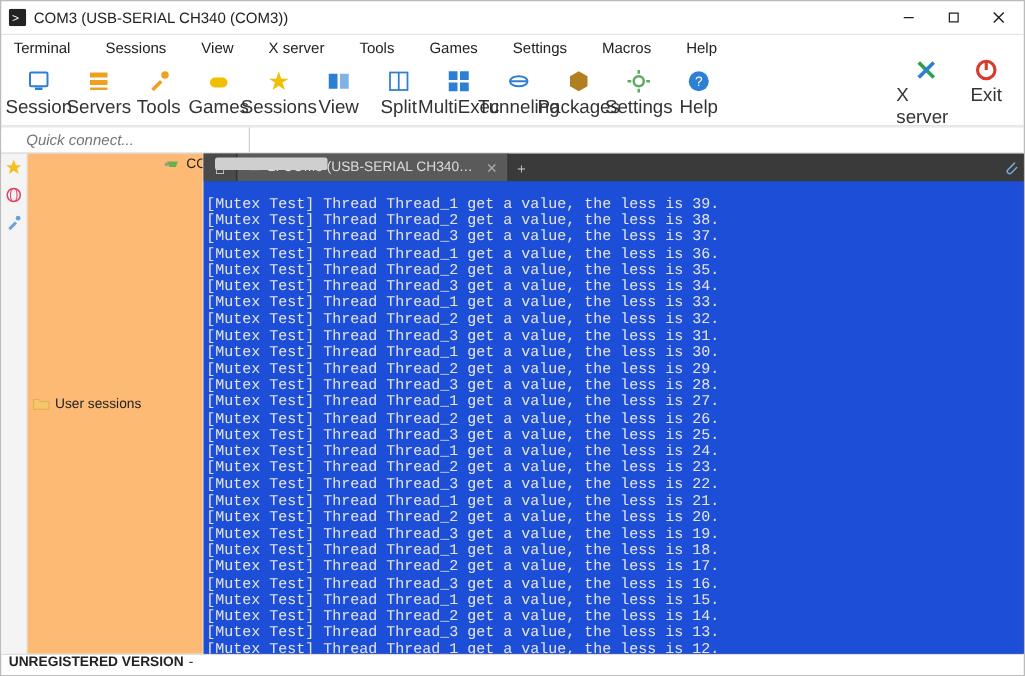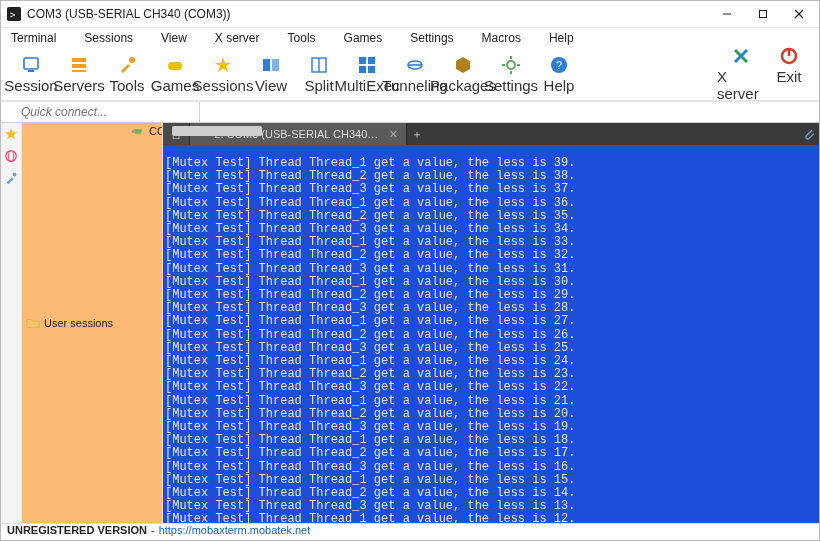--- a/index.html
+++ b/index.html
@@ -340,15 +340,14 @@
 [Mutex Test] Thread Thread_3 get a value, the less is 1.
 [Mutex Test] Thread Thread_1 get a value, the less is 0.
 [Mutex Test] The value is out!</pre>
       </div>
     </div>
   </div>
 
   <div class="footer">
     <span class="bold">UNREGISTERED VERSION</span>
     <span>-</span>
-    <a href="#">https://mobaxterm.mobatek.net</a>
   </div>
 </div>
 
 </body></html>

